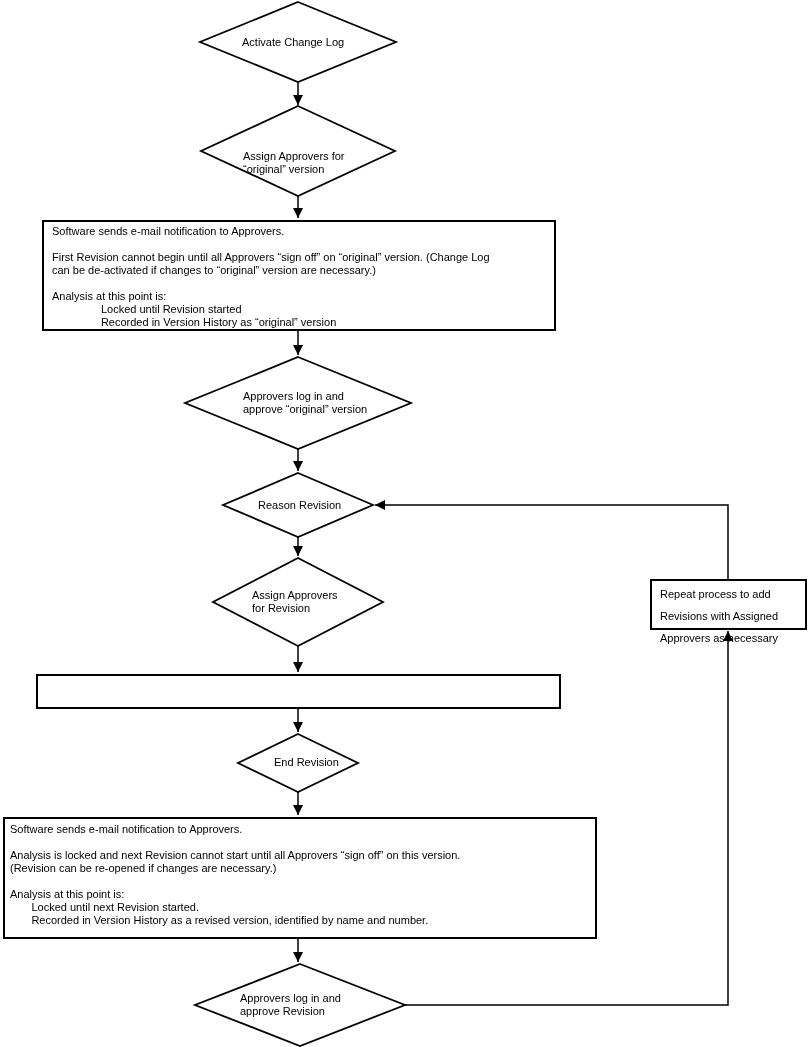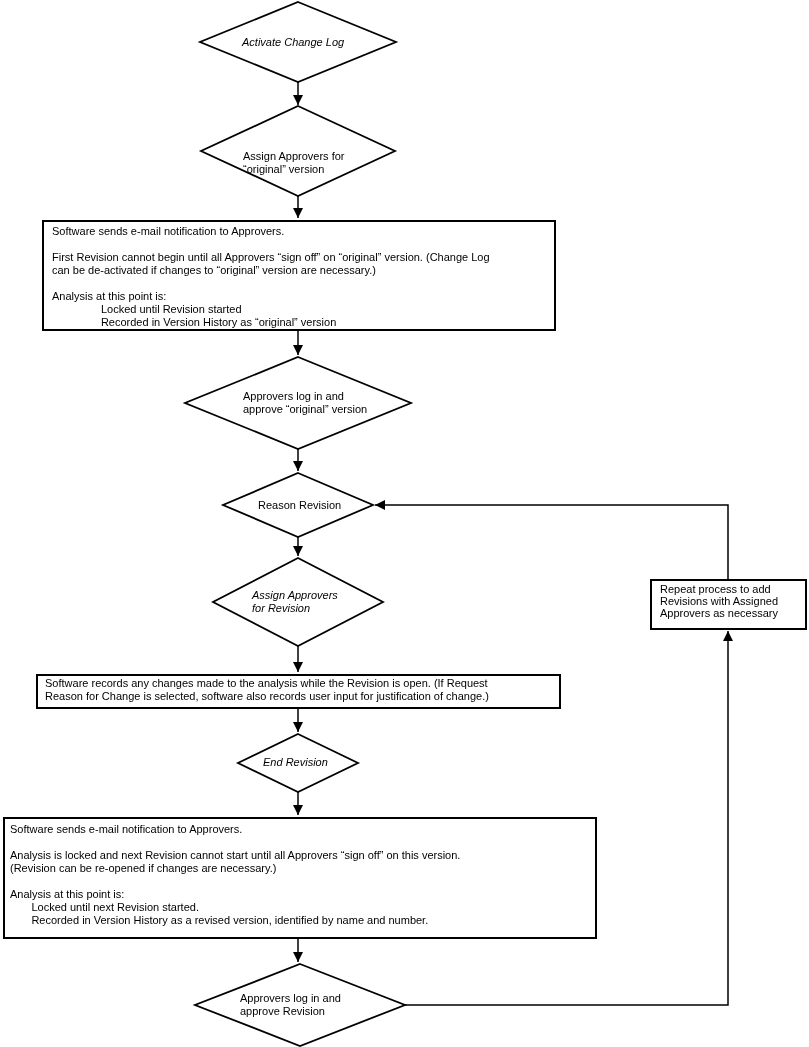--- a/index.html
+++ b/index.html
@@ -3,21 +3,21 @@
 <meta charset="utf-8">
 <style>
   html,body{margin:0;padding:0;background:#ffffff;}
   .stage{position:relative;width:809px;height:1047px;background:#ffffff;
          font-family:"Liberation Sans","DejaVu Sans",sans-serif;color:#000;overflow:hidden;}
   svg.wires{position:absolute;left:0;top:0;width:809px;height:1047px;}
   .shape-poly{fill:#ffffff;stroke:#000000;stroke-width:1.8;}
   .wire{stroke:#000000;stroke-width:1.5;fill:none;}
   .box{position:absolute;border:2px solid #000000;background:#ffffff;box-sizing:border-box;}
   .txt{position:absolute;font-size:11px;line-height:13px;white-space:pre-wrap;color:#000;}
-  .txt.rb{line-height:12px;}
+  .txt.rb{line-height:22px;}
 </style>
 </head>
 <body>
 
 <div class="stage">
 
   <svg class="wires" viewBox="0 0 809 1047">
     <defs>
       <marker id="ah" markerUnits="userSpaceOnUse" markerWidth="12" markerHeight="11" refX="10" refY="5" orient="auto">
         <path d="M0,0 L10,5 L0,10 Z" fill="#000000"></path>
@@ -50,43 +50,41 @@
   <div class="txt" style="left:52px;top:225px;width:498px;">Software sends e-mail notification to Approvers.
 
 First Revision cannot begin until all Approvers “sign off” on “original” version. (Change Log
 can be de-activated if changes to “original” version are necessary.)
 
 Analysis at this point is:
                 Locked until Revision started
                 Recorded in Version History as “original” version</div>
 
   <div class="box" style="left:36px;top:674px;width:525px;height:35px;"></div>
-  <div class="txt" style="left:45px;top:677px;width:512px;">Software records any changes made to the analysis while the Revision is open. (If Request
-Reason for Change is selected, software also records user input for justification of change.)</div>
 
   <div class="box" style="left:3px;top:817px;width:594px;height:122px;"></div>
   <div class="txt" style="left:10px;top:823px;width:582px;">Software sends e-mail notification to Approvers.
 
 Analysis is locked and next Revision cannot start until all Approvers “sign off” on this version.
 (Revision can be re-opened if changes are necessary.)
 
 Analysis at this point is:
        Locked until next Revision started.
        Recorded in Version History as a revised version, identified by name and number.</div>
 
   <div class="box" style="left:650px;top:579px;width:157px;height:51px;"></div>
   <div class="txt rb" style="left:660px;top:583px;width:145px;">Repeat process to add
 Revisions with Assigned
 Approvers as necessary</div>
 
-  <div class="txt" style="left:242px;top:36px;font-style:italic;">Activate Change Log</div>
+  <div class="txt" style="left:242px;top:36px;">Activate Change Log</div>
   <div class="txt" style="left:243px;top:138px;margin-top:12px;">Assign Approvers for
 “original” version</div>
   <div class="txt" style="left:243px;top:390px;">Approvers log in and
 approve “original” version</div>
   <div class="txt" style="left:258px;top:499px;">Reason Revision</div>
-  <div class="txt" style="left:252px;top:589px;font-style:italic;">Assign Approvers
+  <div class="txt" style="left:252px;top:589px;">Assign Approvers
 for Revision</div>
-  <div class="txt" style="left:263px;top:756px;font-style:italic;">End Revision</div>
+  <div class="txt" style="left:274px;top:756px;">End Revision</div>
   <div class="txt" style="left:240px;top:992px;">Approvers log in and
 approve Revision</div>
 
 </div>
 
 </body></html>

